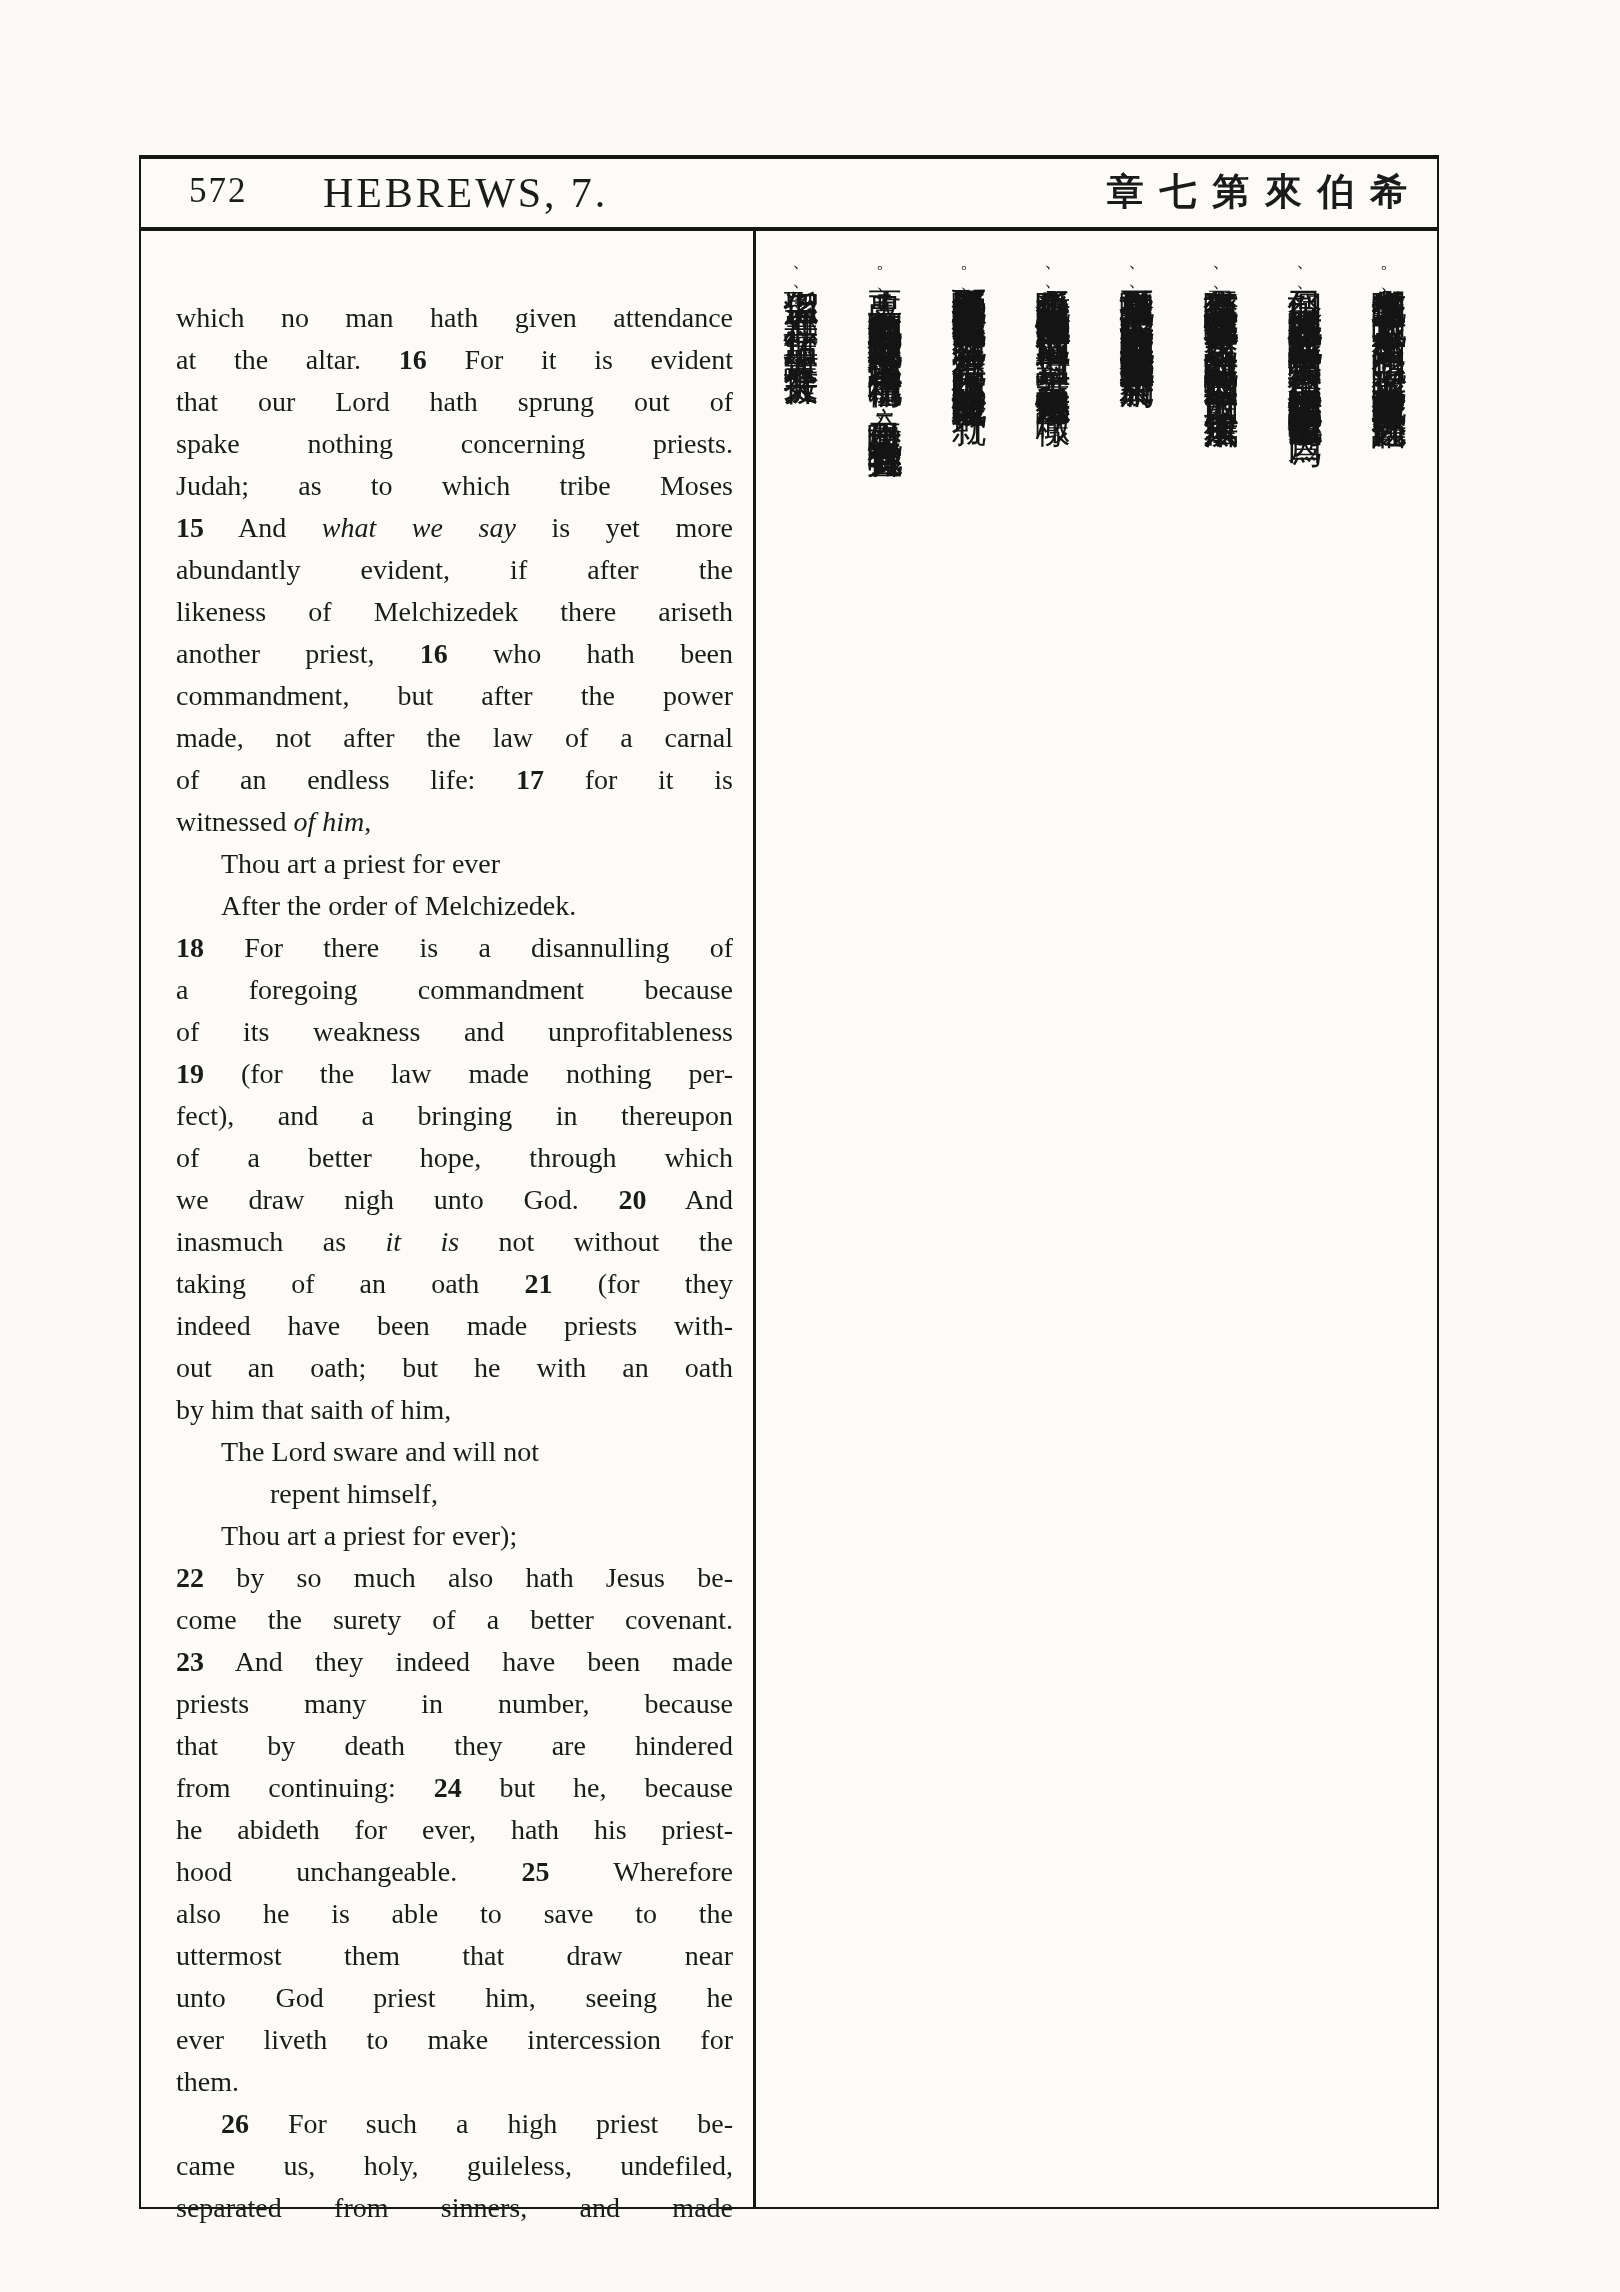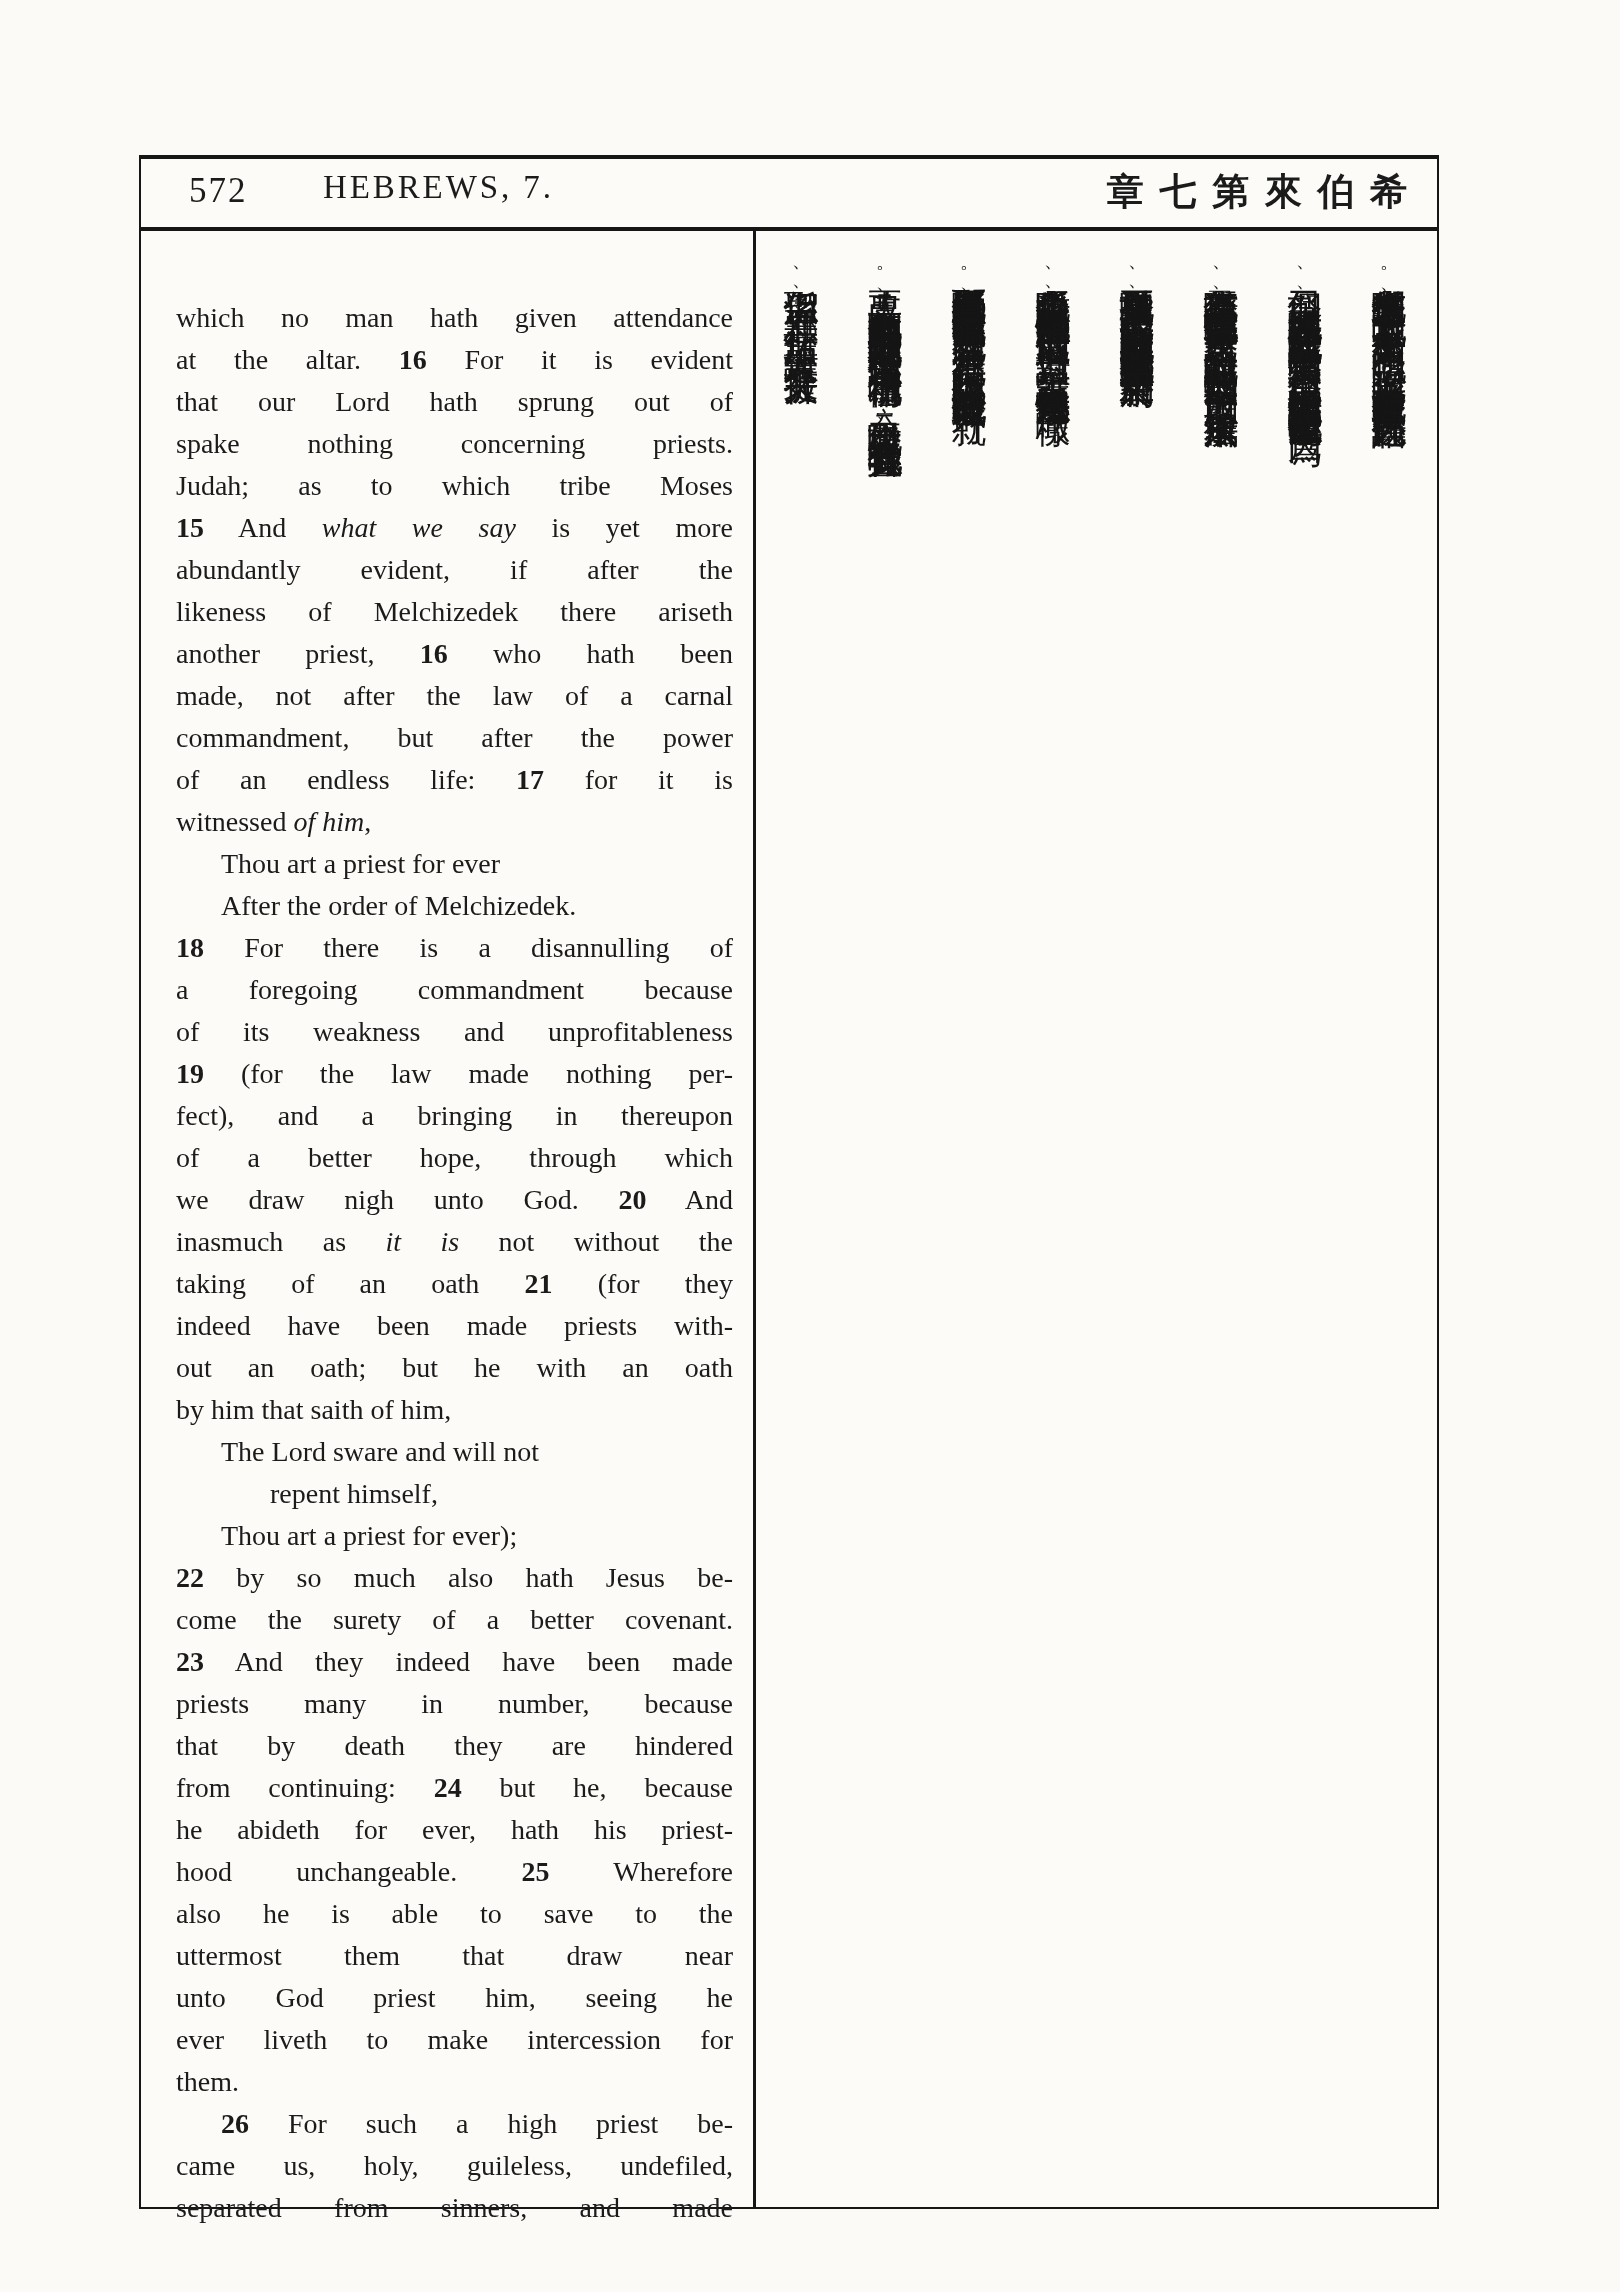--- a/index.html
+++ b/index.html
@@ -2,21 +2,21 @@
 <html><head>
 <meta charset="utf-8">
 <style>
   html,body{margin:0;padding:0;background:#fbfaf7;}
   body{width:1620px;height:2293px;position:relative;overflow:hidden;
        font-family:"Liberation Serif","DejaVu Serif",serif;color:#1b1b1b;}
   .page-border{position:absolute;left:139px;top:155px;width:1300px;height:2054px;
        border:2.9px solid #161616;border-top-width:4.9px;background:#fcfbf8;box-sizing:border-box;}
   .header-row{position:absolute;left:139px;top:157px;width:1300px;height:71px;}
   .page-number{position:absolute;left:50px;top:13.7px;font-size:35px;letter-spacing:2px;}
-  .title-en{position:absolute;left:184px;top:11.8px;font-size:33px;letter-spacing:2.9px;}
+  .title-en{position:absolute;left:184px;top:11.8px;font-size:42px;letter-spacing:2.9px;}
   .title-zh{position:absolute;left:745px;top:9.8px;width:539px;text-align:right;
        font-size:37px;letter-spacing:15.7px;font-weight:bold;
        font-family:"DejaVu Sans",sans-serif;}
   .header-rule{position:absolute;left:139px;top:227px;width:1300px;height:3.9px;background:#161616;}
   .column-divider{position:absolute;left:753px;top:231px;width:2.9px;height:1978px;background:#161616;}
 
   .english-col{position:absolute;left:176px;top:261px;width:557px;height:1945px;overflow:hidden;margin-top:36px;}
   .en-line{font-size:28px;line-height:42px;text-align:justify;text-align-last:justify;
        white-space:nowrap;}
   .en-line.no-j{text-align:left;text-align-last:left;white-space:normal;}
@@ -51,22 +51,22 @@
 <div class="english-col" id="english-col">
     <div class="en-line">which no man hath given attendance</div>
     <div class="en-line">at the altar.  <b>16</b> For it is evident</div>
     <div class="en-line">that our Lord hath sprung out of</div>
     <div class="en-line">spake nothing concerning priests.</div>
     <div class="en-line">Judah; as to which tribe Moses</div>
     <div class="en-line"><b>15</b> And <i>what we say</i> is yet more</div>
     <div class="en-line">abundantly evident, if after the</div>
     <div class="en-line">likeness of Melchizedek there ariseth</div>
     <div class="en-line">another priest, <b>16</b> who hath been</div>
+    <div class="en-line">commandment, but after the power</div>
     <div class="en-line">made, not after the law of a carnal</div>
-    <div class="en-line">commandment, but after the power</div>
     <div class="en-line">of an endless life: <b>17</b> for it is</div>
     <div class="en-line no-j">witnessed <i>of him</i>,</div>
     <div class="en-line no-j ind1">Thou art a priest for ever</div>
     <div class="en-line no-j ind1">After the order of Melchizedek.</div>
     <div class="en-line"><b>18</b> For there is a disannulling of</div>
     <div class="en-line">a foregoing commandment because</div>
     <div class="en-line">of its weakness and unprofitableness</div>
     <div class="en-line"><b>19</b> (for the law made nothing per-</div>
     <div class="en-line">fect), and a bringing in thereupon</div>
     <div class="en-line">of a better hope, through which</div>

